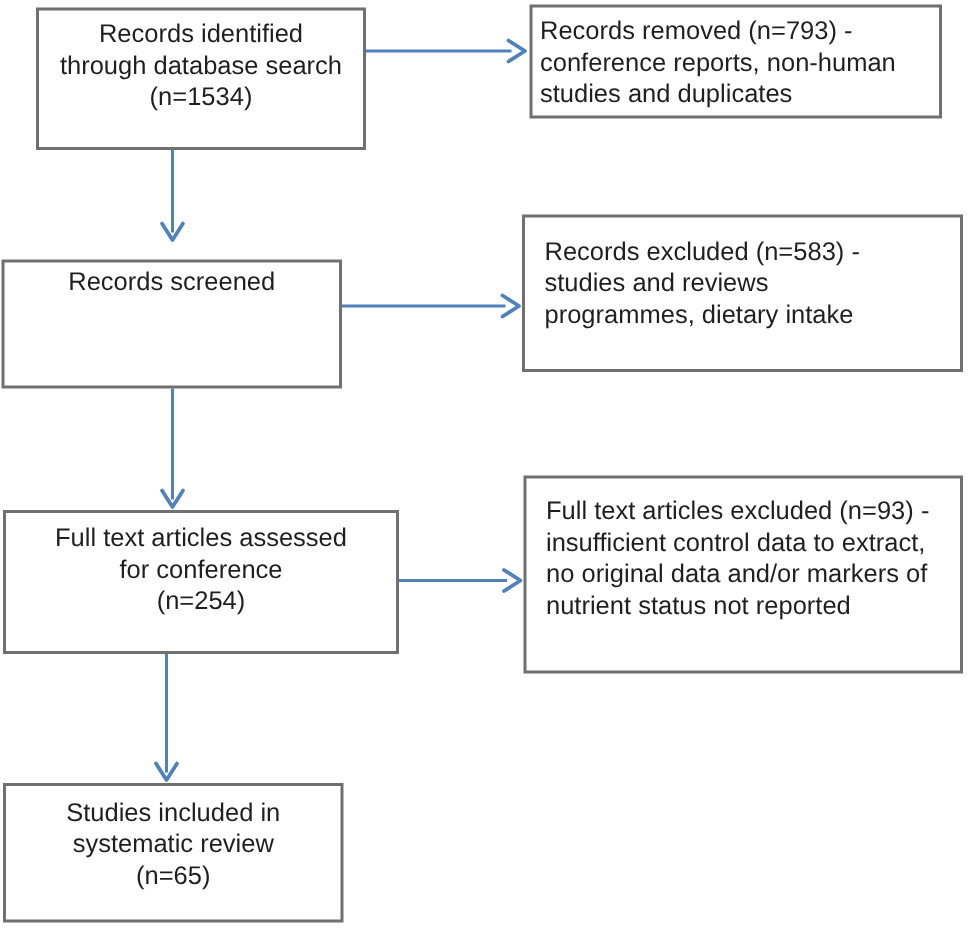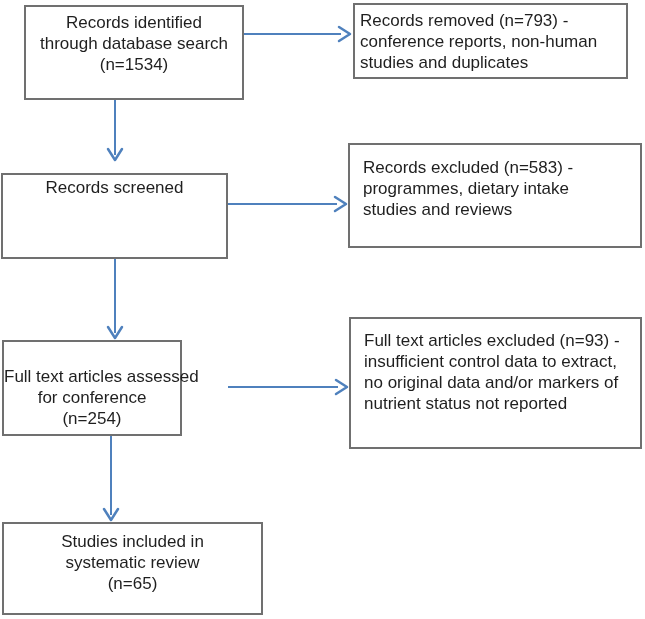--- a/index.html
+++ b/index.html
@@ -86,36 +86,36 @@
     <div class="line">conference reports, non-human</div>
     <div class="line">studies and duplicates</div>
   </div>
 
   <div class="box center" style="left:1px; top:161px; width:227px; height:86px; padding-top:2px;margin-top:12px;">
     <div class="line">Records screened</div>
   </div>
 
   <div class="box left" style="left:348px; top:143px; width:294px; height:105px; padding:12px 6px 0 13px;">
     <div class="line">Records excluded (n=583) -</div>
+    <div class="line">studies and reviews</div>
     <div class="line">programmes, dietary intake</div>
-    <div class="line">studies and reviews</div>
   </div>
 
-  <div class="box center" style="left:2px; top:340px; width:180px; height:96px; padding-top:24px;">
+  <div class="box center" style="left:2px; top:340px; width:264px; height:96px; padding-top:6px;">
     <div class="line">Full text articles assessed</div>
     <div class="line">for conference</div>
     <div class="line">(n=254)</div>
   </div>
 
   <div class="box left" style="left:349px; top:317px; width:293px; height:132px; padding:11px 4px 0 13px;">
     <div class="line">Full text articles excluded (n=93) -</div>
     <div class="line">insufficient control data to extract,</div>
     <div class="line">no original data and/or markers of</div>
     <div class="line">nutrient status not reported</div>
   </div>
 
-  <div class="box center" style="left:2px; top:522px; width:261px; height:93px; padding-top:7px;">
+  <div class="box center" style="left:2px; top:522px; width:227px; height:93px; padding-top:7px;">
     <div class="line">Studies included in</div>
     <div class="line">systematic review</div>
     <div class="line">(n=65)</div>
   </div>
 
 </div>
 
 </body></html>

